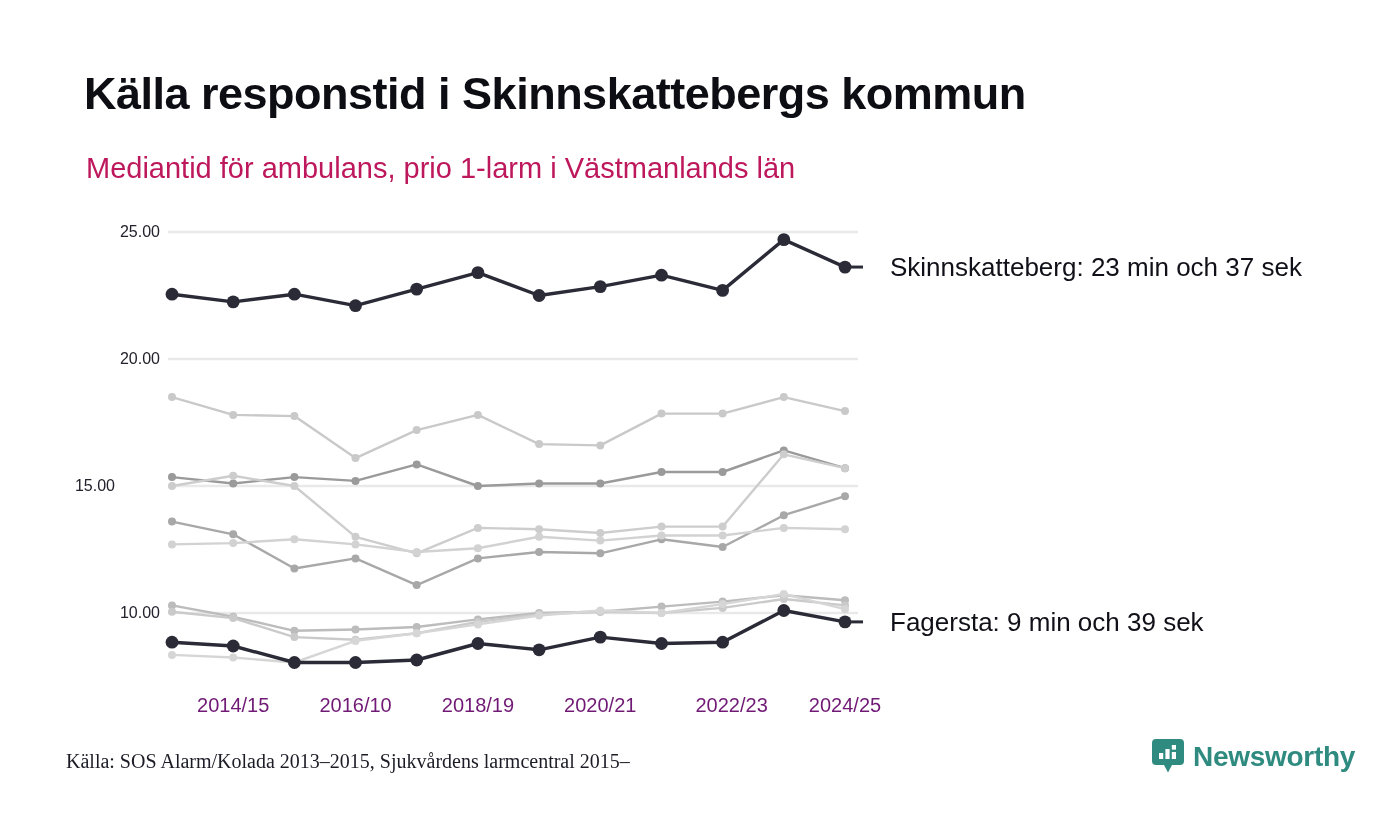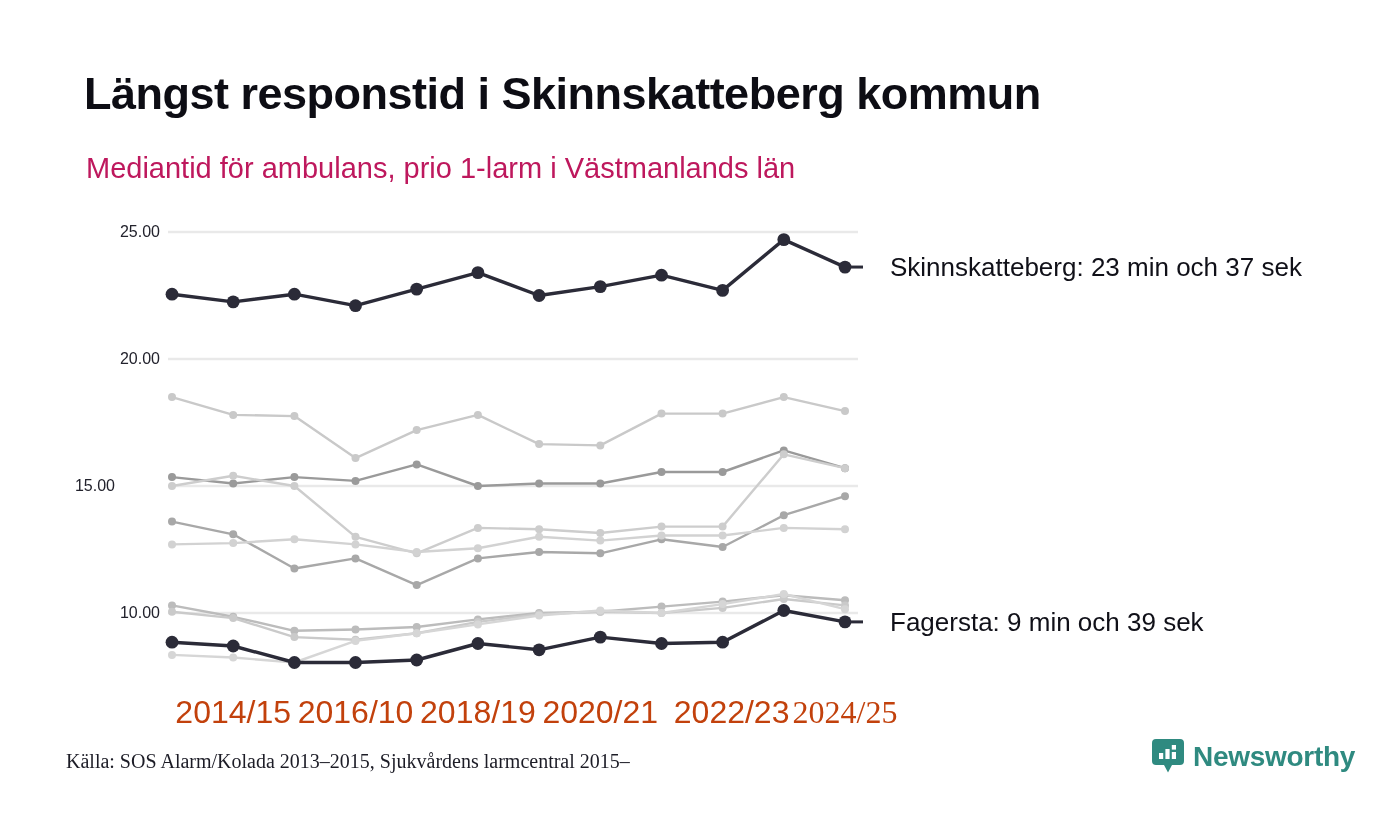--- a/index.html
+++ b/index.html
@@ -46,22 +46,22 @@
   .ylabel {
     position: absolute;
     font-size: 16px;
     color: #22222c;
     text-align: right;
     white-space: nowrap;
     transform: translateY(-50%);
   }
   .xlabel {
     position: absolute;
-    font-size: 32px;
-    color: #c2410c;
+    font-size: 20px;
+    color: #701a75;
     white-space: nowrap;
     transform: translateX(-50%);
   }
   .annot {
     position: absolute;
     font-size: 26px;
     color: #101018;
     white-space: nowrap;
     transform: translateY(-50%);
     margin-left: 24px;
@@ -88,21 +88,21 @@
     font-weight: bold;
     color: #2f8a80;
     letter-spacing: -0.3px;
   }
 </style>
 </head>
 <body>
 
 <div id="page">
 
-  <div id="title">Längst responstid i Skinnskatteberg kommun</div>
+  <div id="title">Källa responstid i Skinnskattebergs kommun</div>
   <div id="subtitle">Mediantid för ambulans, prio 1-larm i Västmanlands län</div>
 
   <svg id="plot" viewBox="0 0 1400 840">
       <line x1="168" x2="858" y1="613" y2="613" stroke="#e9e9e9" stroke-width="2.5"></line>
       <line x1="168" x2="858" y1="486" y2="486" stroke="#e9e9e9" stroke-width="2.5"></line>
       <line x1="168" x2="858" y1="359" y2="359" stroke="#e9e9e9" stroke-width="2.5"></line>
       <line x1="168" x2="858" y1="232" y2="232" stroke="#e9e9e9" stroke-width="2.5"></line>
       <g>
         <path d="M172.0 397.1 L233.2 414.9 L294.4 416.1 L355.5 458.1 L416.7 430.1 L477.9 414.9 L539.1 444.1 L600.3 445.4 L661.5 413.6 L722.6 413.6 L783.8 397.1 L845.0 411.1" fill="none" stroke="#c9c9c9" stroke-width="2.4" stroke-linejoin="round" stroke-linecap="round"></path>
         <circle cx="172.0" cy="397.1" r="4" fill="#c9c9c9"></circle>
@@ -274,14 +274,14 @@
     <div class="annot" style="left: 866px; top: 621.89px;">Fagersta: 9 min och 39 sek</div>
     <div class="ylabel" style="left: 20px; width: 140px; top: 613px;">10.00</div>
     <div class="ylabel" style="left: 25px; width: 140px; top: 486px; text-align: center;">15.00</div>
     <div class="ylabel" style="left: 20px; width: 140px; top: 359px;">20.00</div>
     <div class="ylabel" style="left: 20px; width: 140px; top: 232px;">25.00</div>
     <div class="xlabel" style="left: 233.182px; top: 694px;">2014/15</div>
     <div class="xlabel" style="left: 355.545px; top: 694px;">2016/10</div>
     <div class="xlabel" style="left: 477.909px; top: 694px;">2018/19</div>
     <div class="xlabel" style="left: 600.273px; top: 694px;">2020/21</div>
     <div class="xlabel" style="left: 722.636px; top: 694px; margin-left: 9px;">2022/23</div>
-    <div class="xlabel" style="left: 845px; top: 694px; font-family: Liberation Serif, serif;">2024/25</div>
+    <div class="xlabel" style="left: 845px; top: 694px;">2024/25</div>
   </div>
 
 </body></html>

